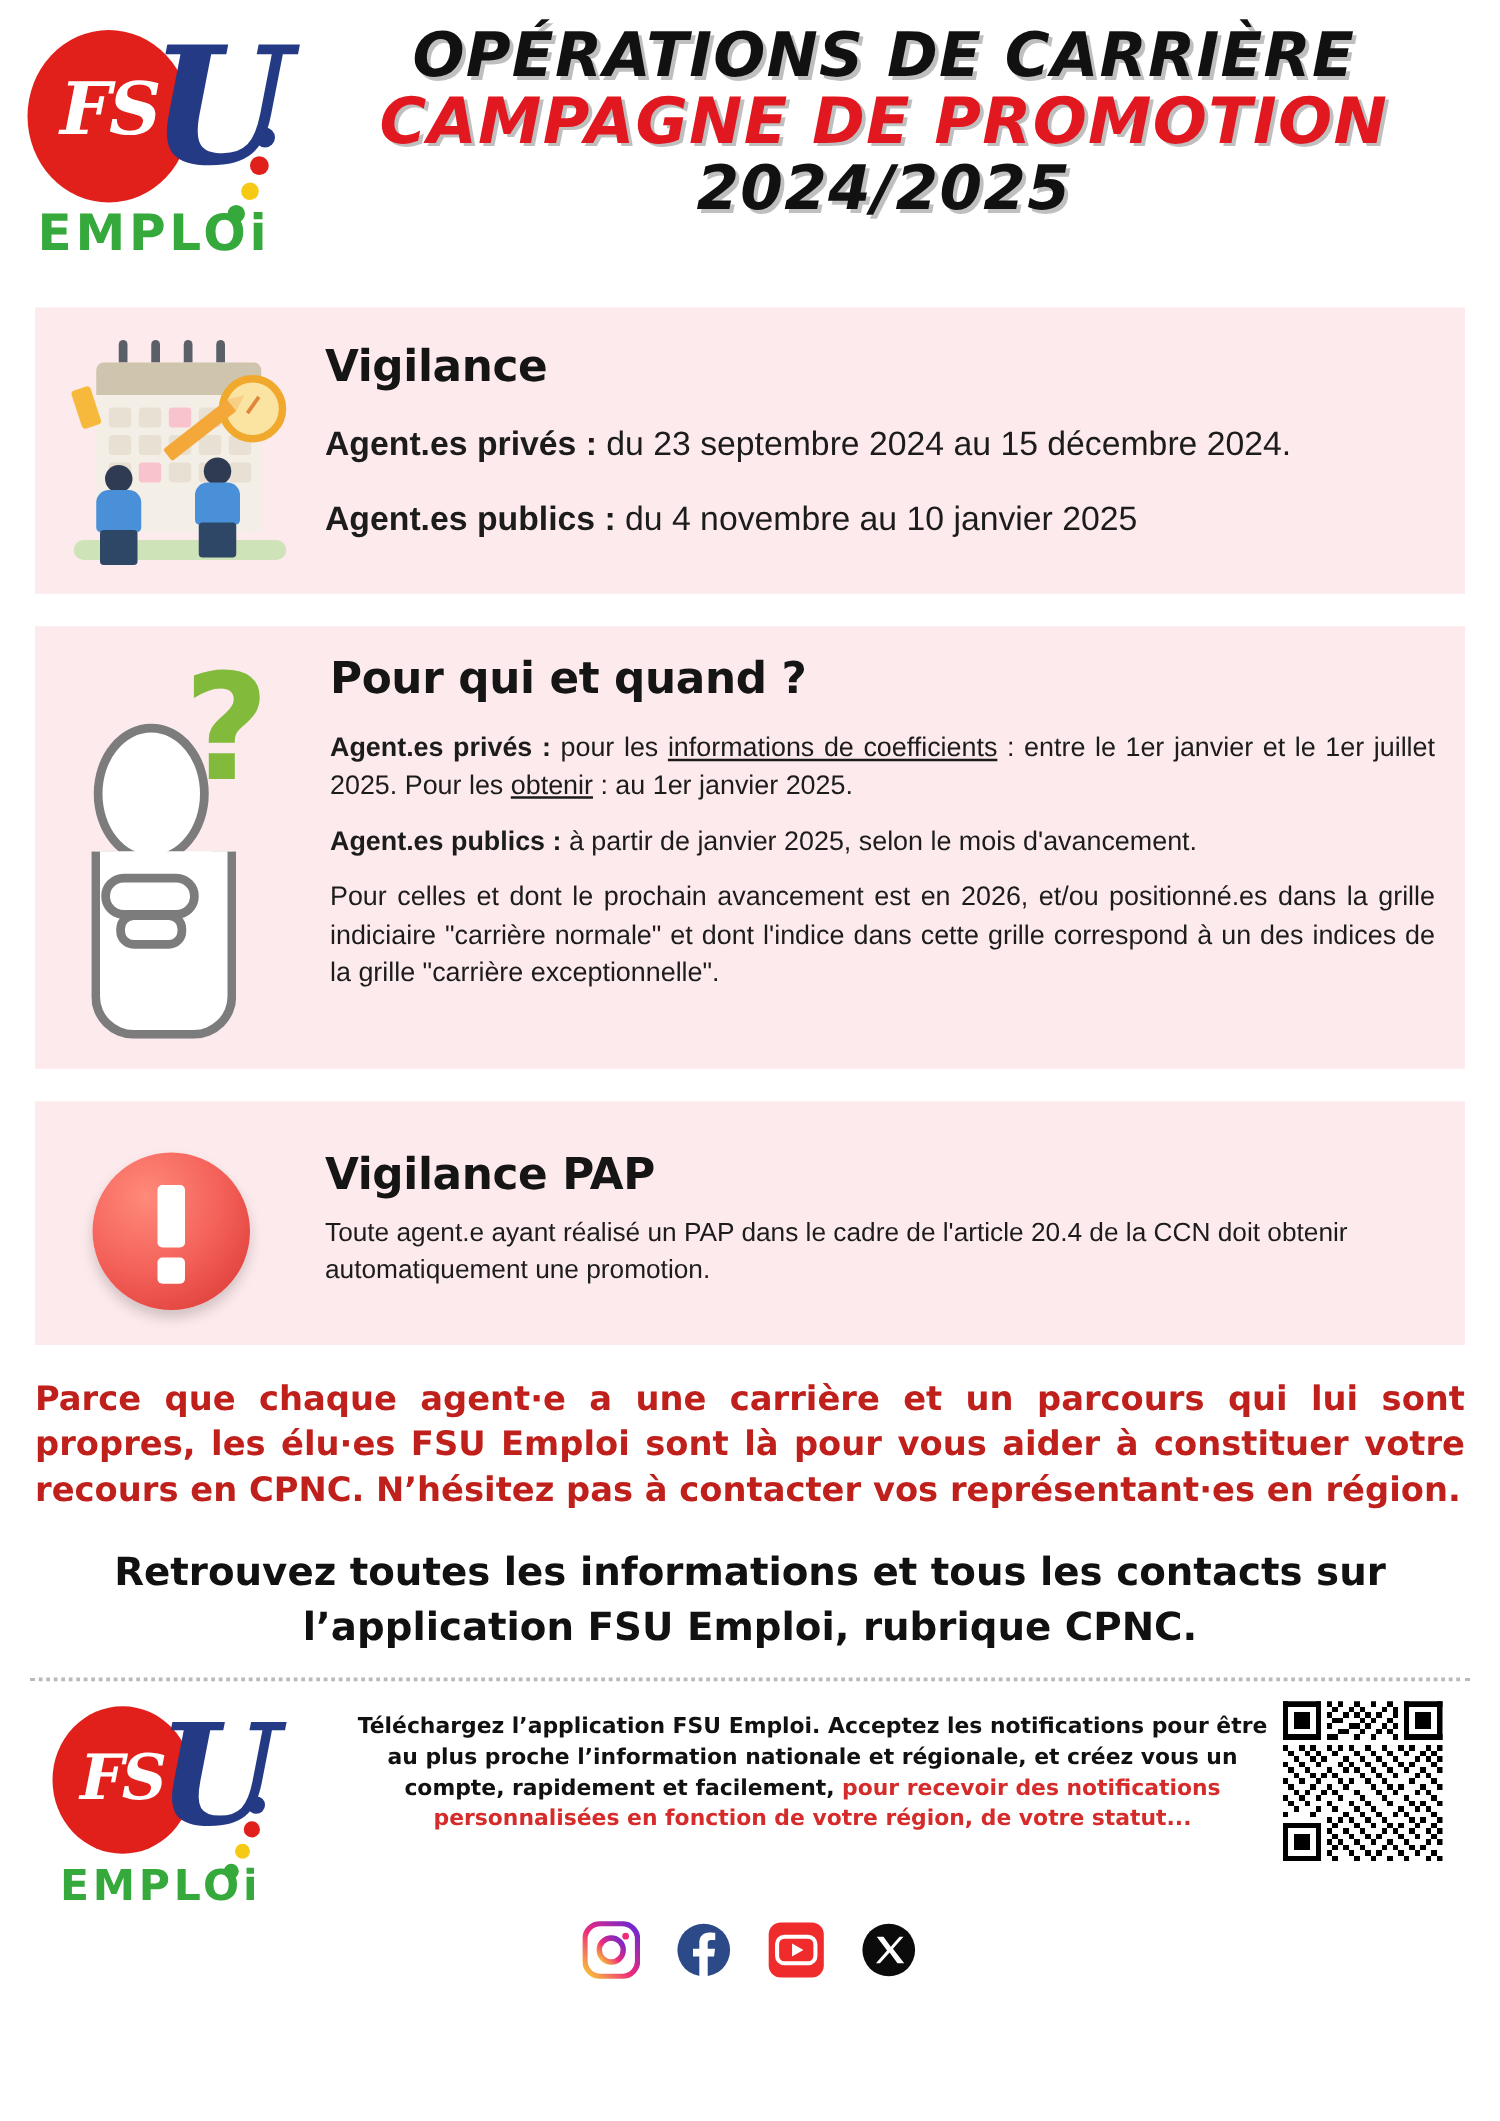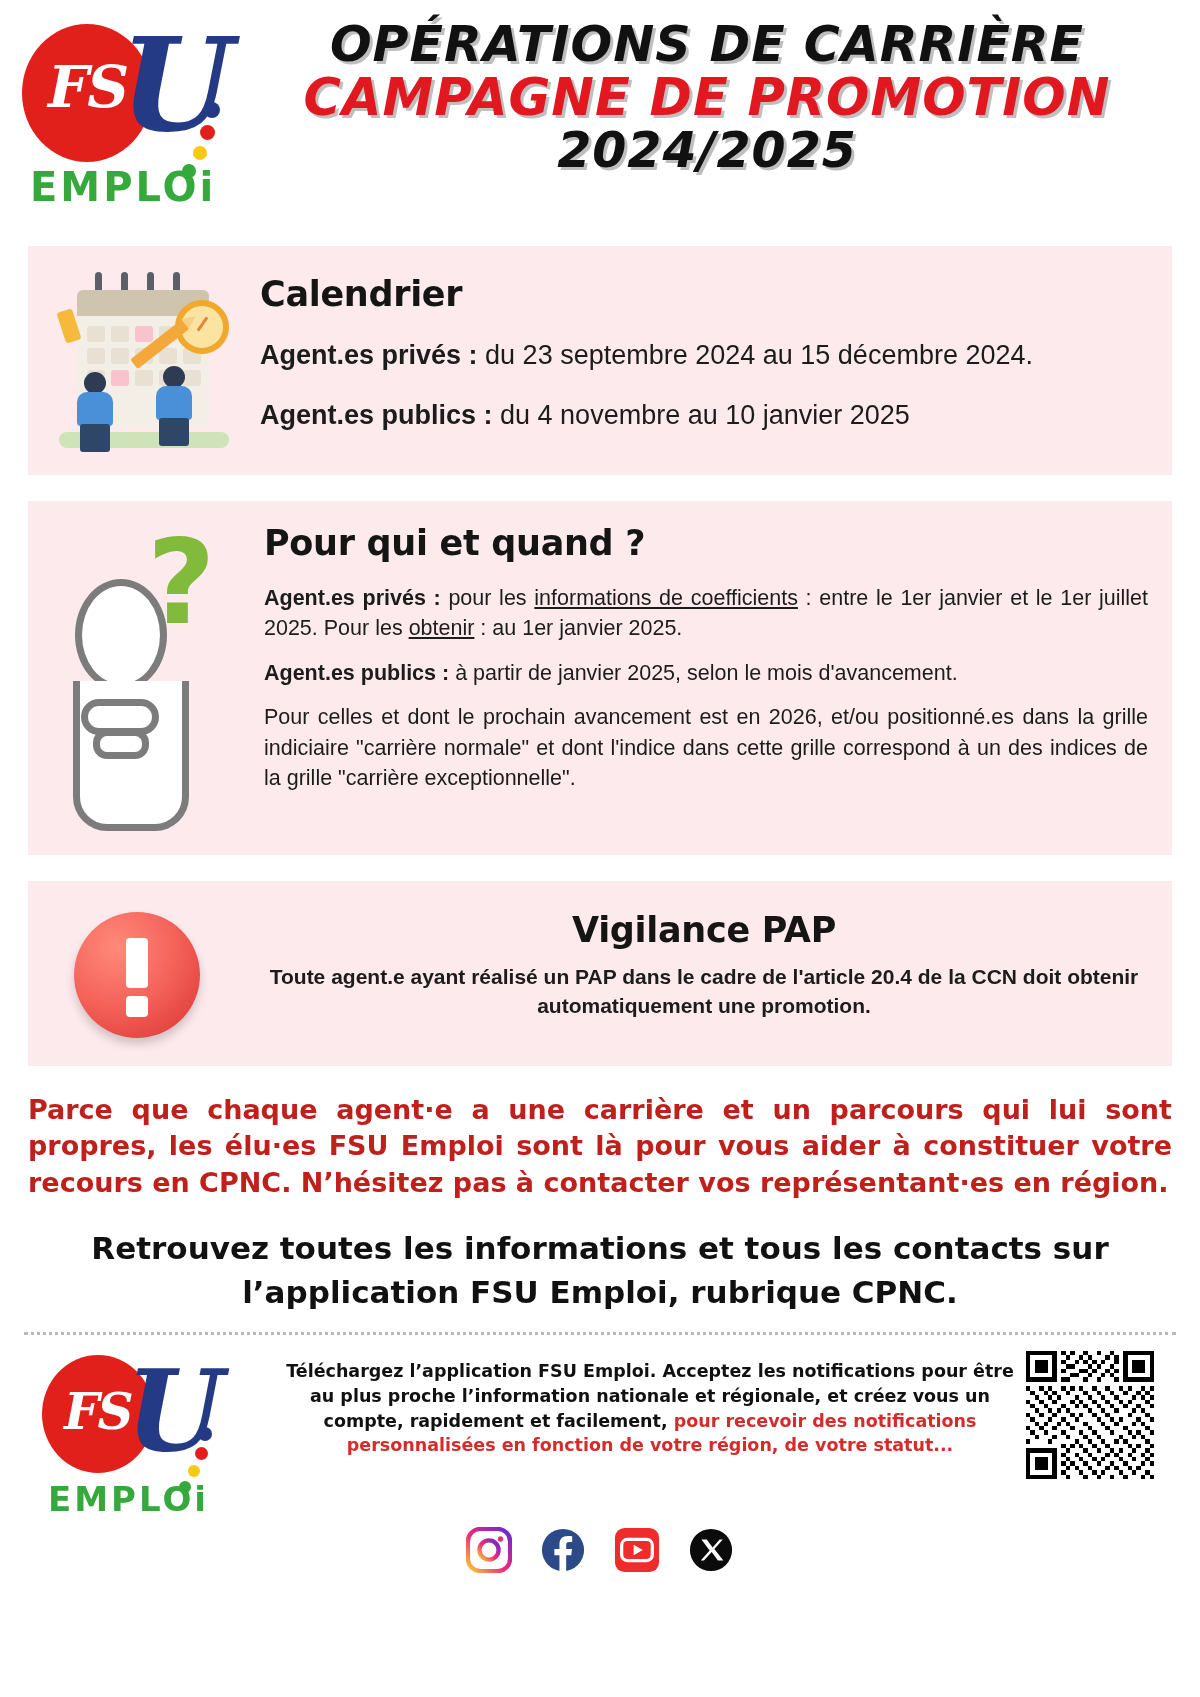--- a/index.html
+++ b/index.html
@@ -88,23 +88,23 @@
   .lead{font-weight:bold;}
   .u-line{text-decoration:underline;}
 
   
   #card-calendrier{padding-top:14px;padding-bottom:18px;}
   #card-calendrier h2{margin-top:14px;margin-bottom:22px;}
   #card-calendrier p{font-size:27px;margin-bottom:22px;}
   #card-pourqui{padding-top:16px;padding-bottom:22px;}
   #card-pourqui h2{margin-bottom:20px;}
   #card-pourqui .body{padding-left:8px;}
-  #card-vigilance{padding-top:19px;padding-bottom:20px;text-align:center;}
+  #card-vigilance{padding-top:29px;padding-bottom:20px;}
   #card-vigilance h2{margin-top:10px;margin-bottom:12px;}
-  #card-vigilance p{font-size:21px;font-weight:bold;}
+  #card-vigilance p{font-size:21px;}
 
   
   .cal-ill{position:relative;width:190px;height:180px;}
   .cal-ill .pad{position:absolute;left:26px;top:24px;width:132px;height:136px;background:#f4efe6;border-radius:6px;}
   .cal-ill .top{position:absolute;left:26px;top:24px;width:132px;height:26px;background:#cfc4ad;border-radius:6px 6px 0 0;}
   .cal-ill .ring{position:absolute;width:7px;height:30px;background:#5a5f68;border-radius:4px;top:6px;}
   .cal-ill .r1{left:44px;} .cal-ill .r2{left:70px;} .cal-ill .r3{left:96px;} .cal-ill .r4{left:122px;}
   .cal-ill .cell{position:absolute;width:18px;height:16px;background:#e8e0d2;border-radius:3px;}
   .cal-ill .pink{background:#f9c3cd;}
   .cal-ill .clip{position:absolute;left:10px;top:44px;width:16px;height:32px;background:#f6b93b;border-radius:3px;transform:rotate(-18deg);}
@@ -278,21 +278,21 @@
             <div class="legs"></div>
           </div>
         <div class="person p2">
             <div class="head"></div>
             <div class="torso"></div>
             <div class="legs"></div>
           </div>
       </div>
     </div>
     <div class="body">
-      <h2>Calendrier</h2>
+      <h2>Vigilance</h2>
       <p>
         <span class="lead">Agent.es privés :</span><span> du 23 septembre 2024 au 15 décembre 2024.</span>
       </p>
       <p>
         <span class="lead">Agent.es publics :</span><span> du 4 novembre au 10 janvier 2025</span>
       </p>
     </div>
   </div>
 
   <div class="card" id="card-pourqui">

